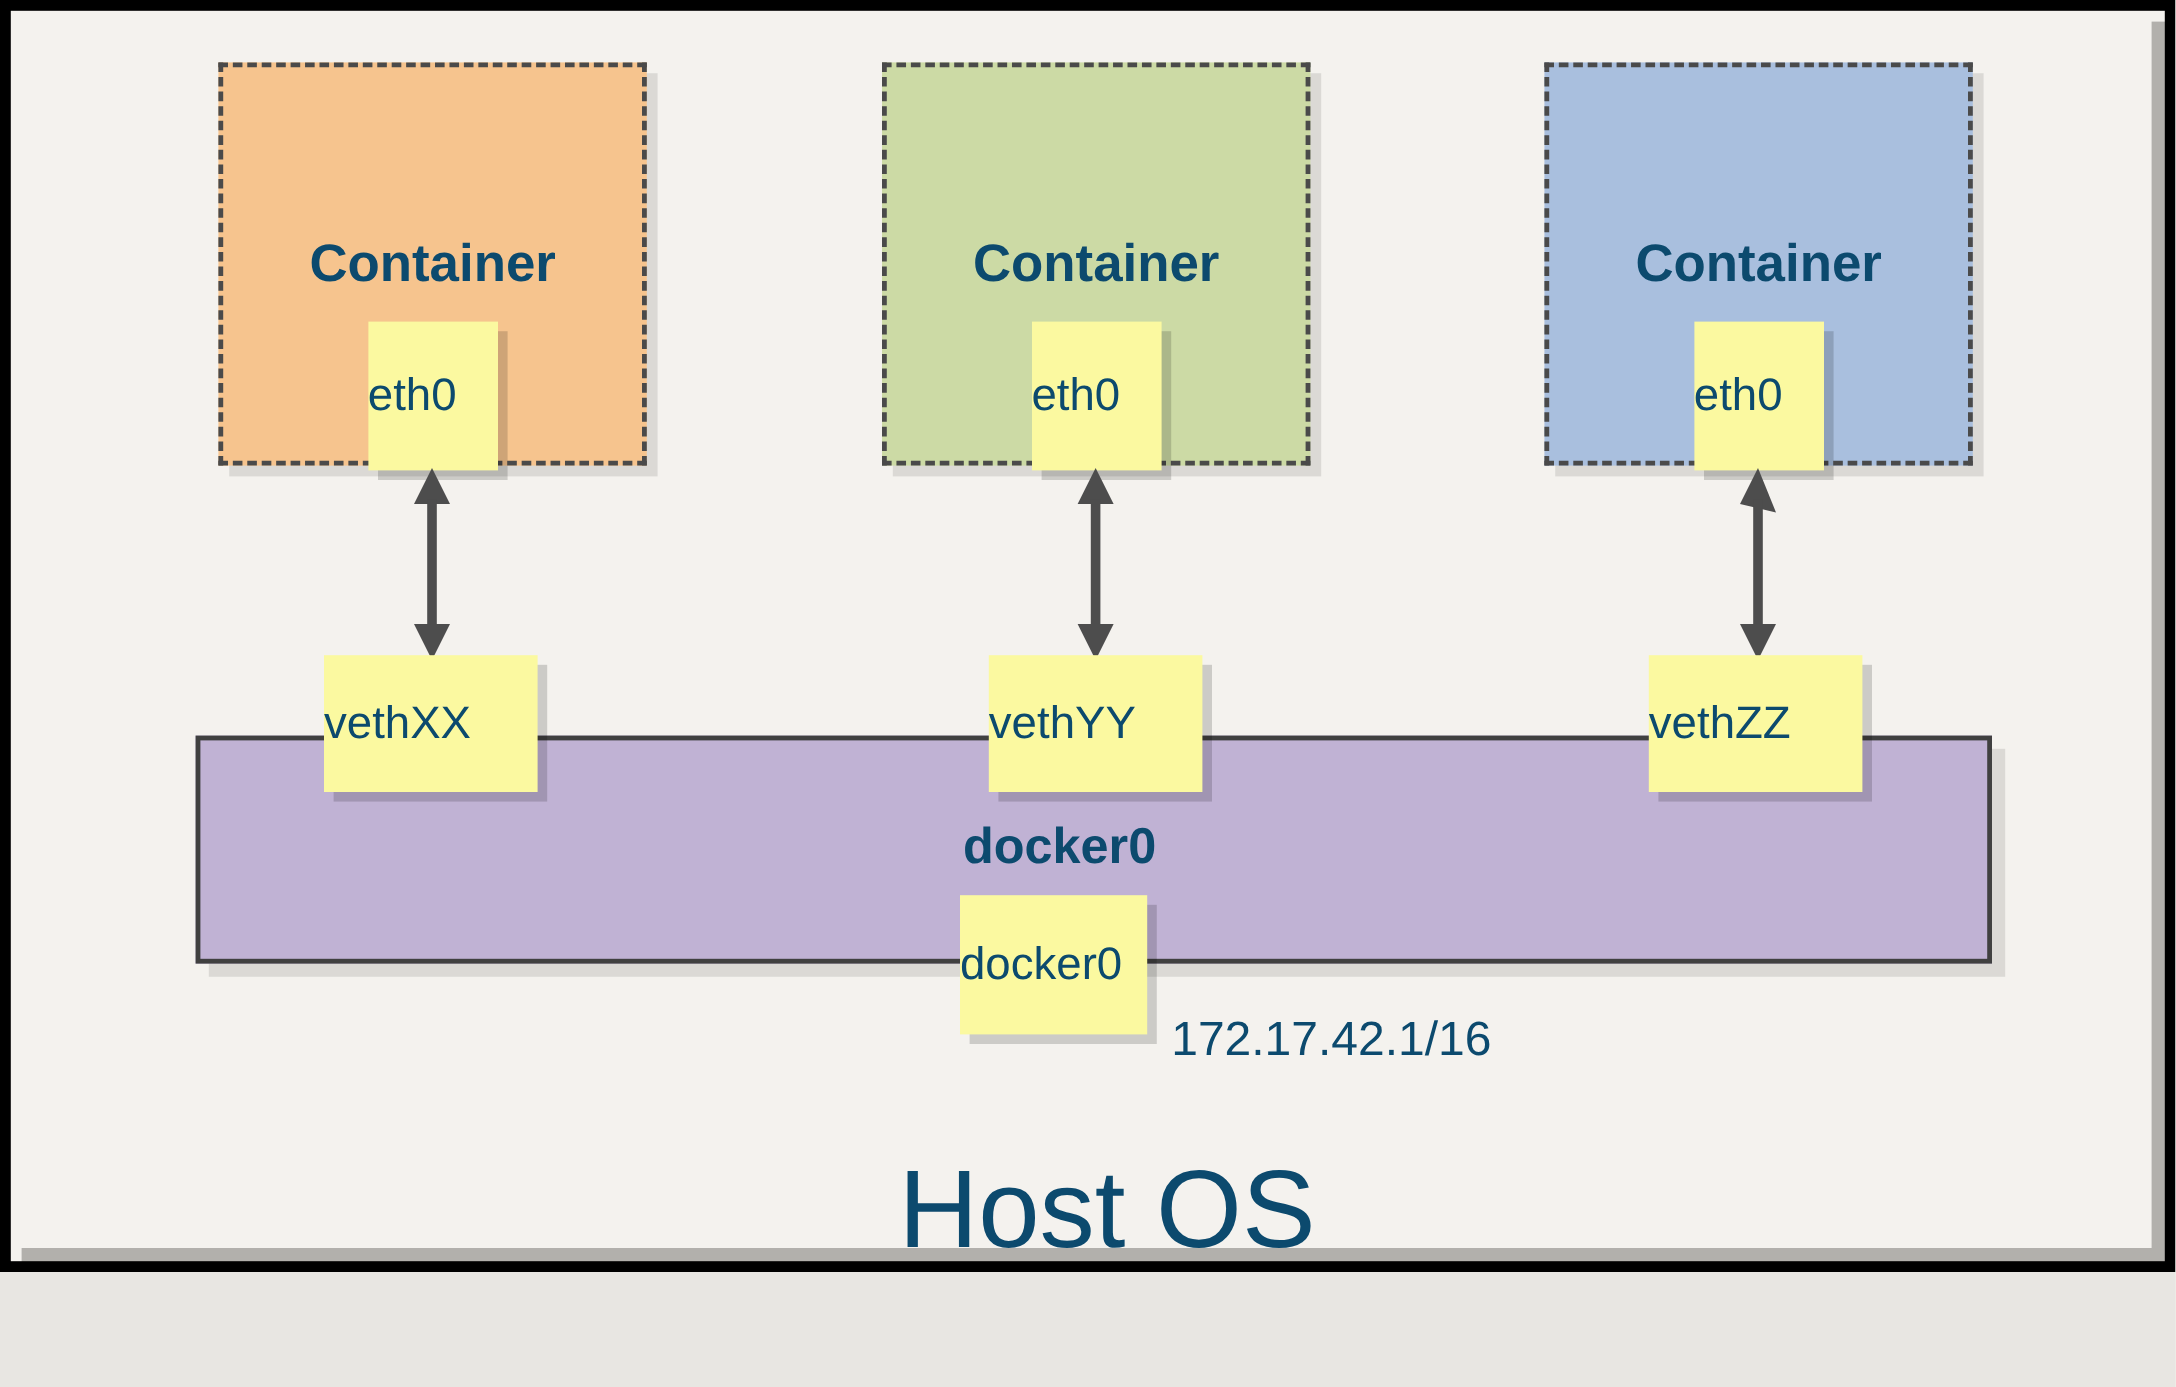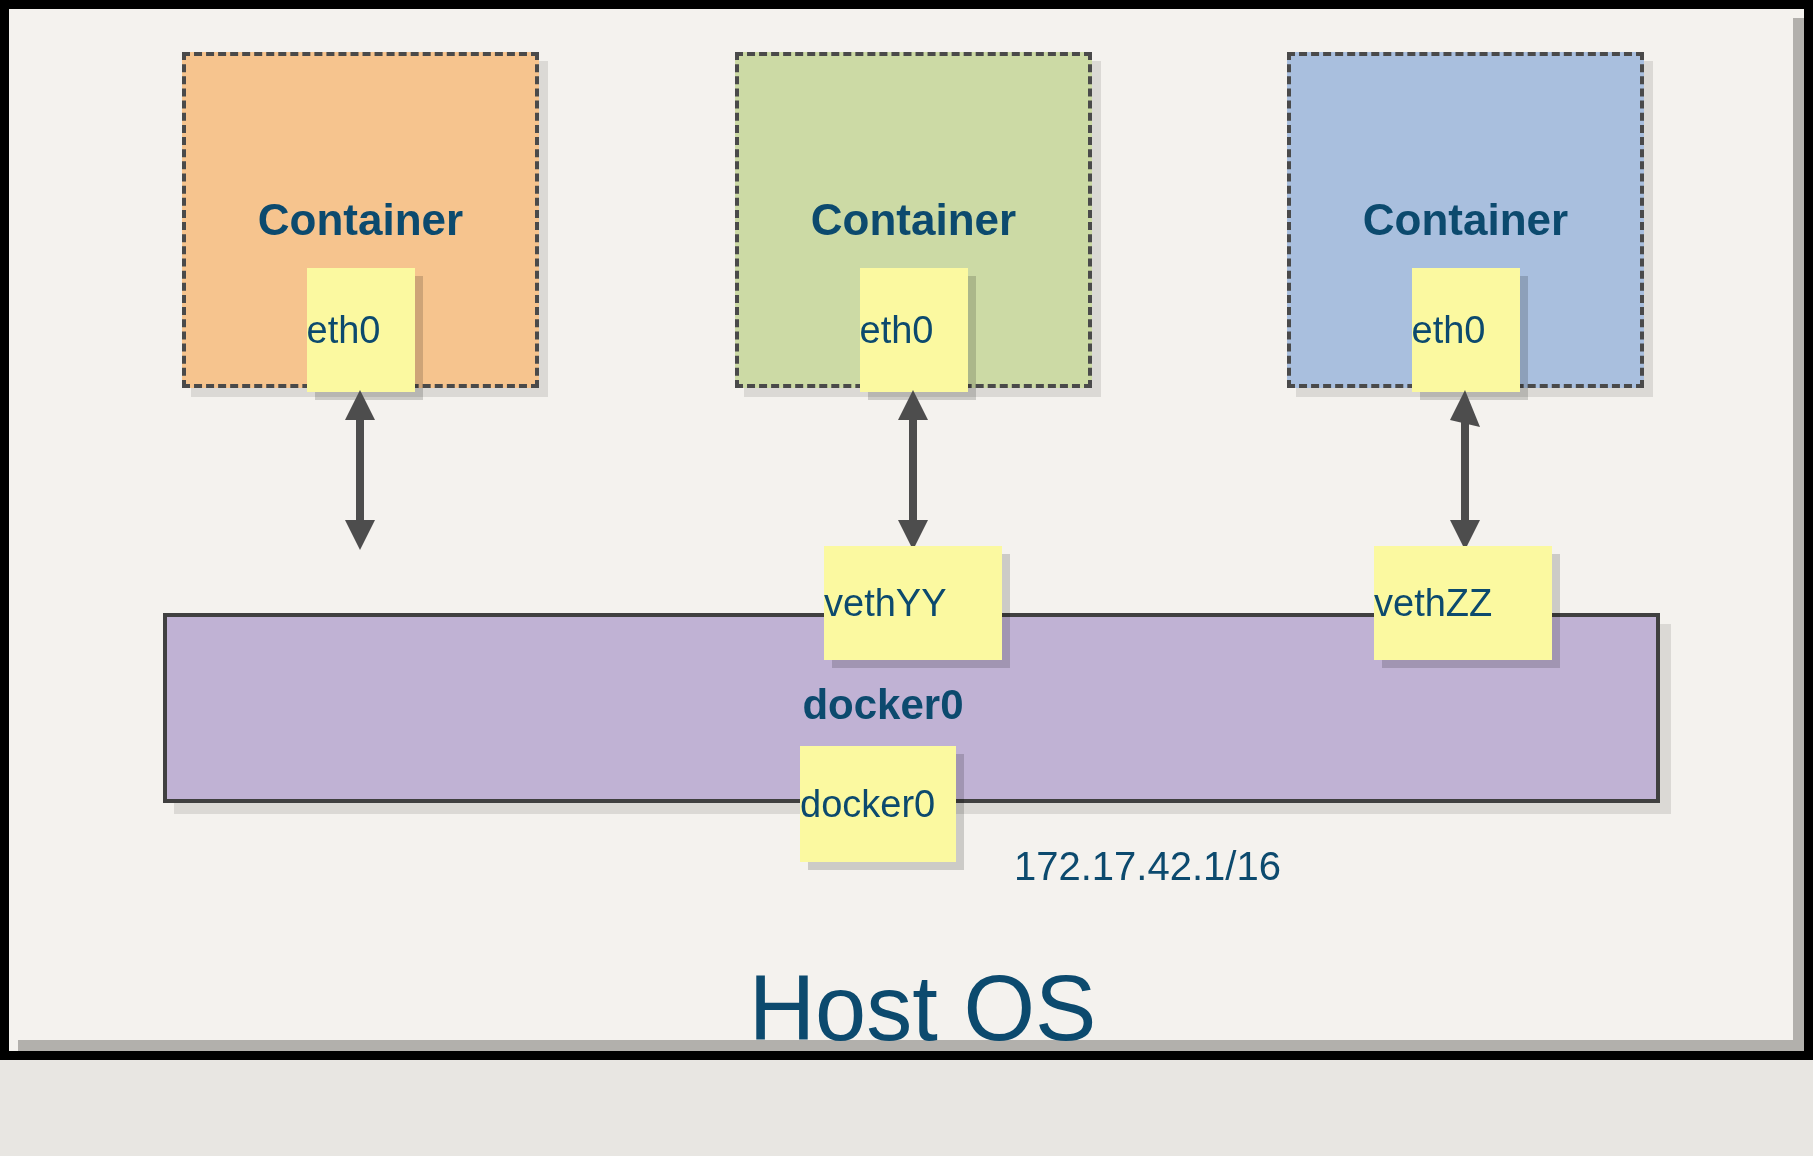--- a/index.html
+++ b/index.html
@@ -100,21 +100,20 @@
   .bridge-if-box {
     position: absolute; left: 800px; top: 746px;
     width: 156px; height: 116px;
     z-index: 5;
   }
   .ip-label {
     position: absolute; left: 976px; top: 844px;
     font-size: 40px;
     z-index: 2;
     white-space: nowrap;
-    margin-left: 38px;
   }
   .host-label {
     position: absolute; left: 0; right: 0; top: 956px;
     transform: translateX(16px);
     text-align: center;
     font-size: 92px;
     z-index: 2;
   }
 </style>
 </head>
@@ -158,20 +157,23 @@
   </svg>
   <svg class="arrow a3" viewBox="0 0 44 160" style="color: rgb(77, 77, 77);">
     <polygon points="22,0 7,30 37,37" fill="currentColor"></polygon>
     <rect x="18" y="26" width="8" height="108" fill="currentColor"></rect>
     <polygon points="22,160 7,130 37,130" fill="currentColor"></polygon>
   </svg>
 
   <div class="bridge-bar" style="background-color: rgb(192, 178, 212);"></div>
   <div class="bridge-label">docker0</div>
 
+  <div class="iface-box veth-box v1" style="background-color: rgb(251, 249, 160);">
+    <span>vethXX</span>
+  </div>
   <div class="iface-box veth-box v2" style="background-color: rgb(251, 249, 160);">
     <span>vethYY</span>
   </div>
   <div class="iface-box veth-box v3" style="background-color: rgb(251, 249, 160);">
     <span>vethZZ</span>
   </div>
 
   <div class="iface-box bridge-if-box" style="background-color: rgb(251, 249, 160);">
     <span>docker0</span>
   </div>

